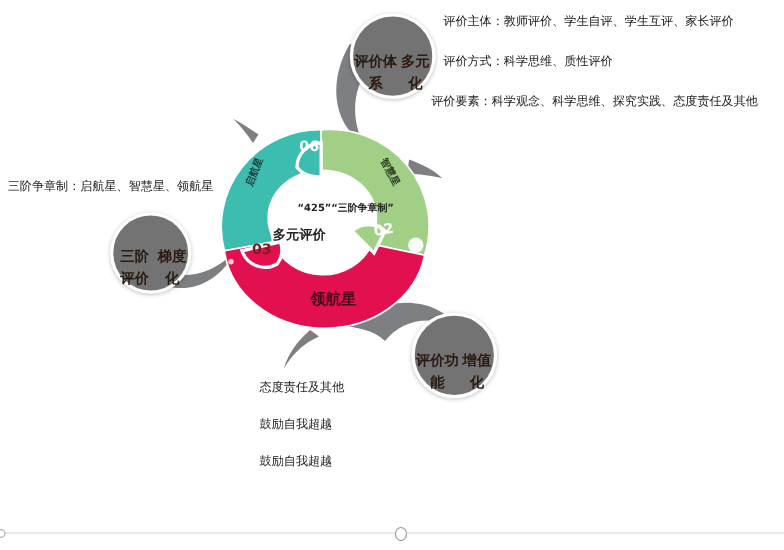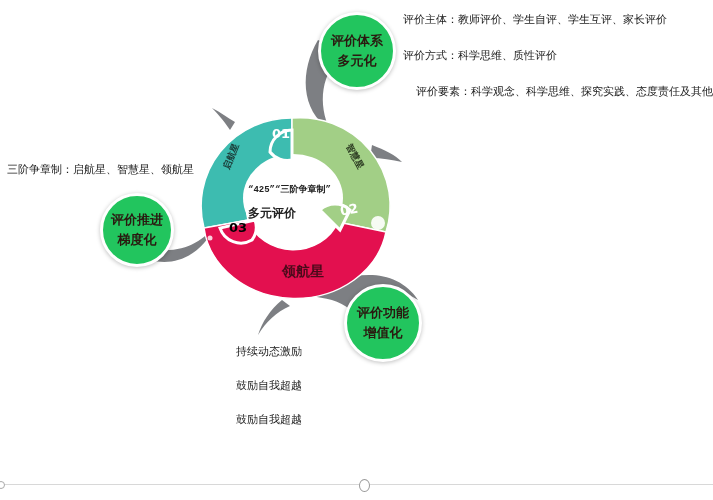--- a/index.html
+++ b/index.html
@@ -1,21 +1,21 @@
 <!DOCTYPE html>
 <html><head>
 <meta charset="utf-8">
 <style>
   html, body { margin: 0; padding: 0; background: #ffffff; }
   body { width: 713px; height: 500px; position: relative; overflow: hidden;
          font-family: "DejaVu Sans", sans-serif; color: #222; }
   .abs { position: absolute; }
-  .orange-circle { position: absolute; border-radius: 50%; background: #22c55e;
+  .orange-circle { position: absolute; border-radius: 50%; background: #737373;
     border: 3px solid #fff; box-shadow: 0 1px 4px rgba(0,0,0,0.25);
-    display: flex; flex-direction: column; align-items: center; justify-content: center;
+    display: flex; flex-direction: row; align-items: flex-end; justify-content: center;
     color: #2a1a10; font-weight: bold; font-size: 13px; line-height: 20px; text-align: center; }
   .txt { position: absolute; font-size: 11px; white-space: nowrap; color: #1a1a1a; font-weight: normal; }
   .slider-track { position: absolute; left: 0; right: 0; top: 484px; height: 1px; background: #d8d8d8; }
   .slider-thumb { position: absolute; top: 479px; left: 359px; width: 9px; height: 11px; border-radius: 50%;
     border: 1px solid #9a9a9a; background: #fff; }
   .slider-left { position: absolute; top: 481px; left: -3px; width: 6px; height: 6px; border-radius: 50%;
     border: 1px solid #aaa; background: #fff; }
 </style>
 </head>
 <body>
@@ -42,49 +42,49 @@
 
   <ellipse cx="103" cy="88" rx="50" ry="44" fill="#ffffff"></ellipse>
 
   <path d="M102,20 A22,22 0 0 0 80,42 A22,22 0 0 0 102,50 Z" fill="#3dbcb0" stroke="#fff" stroke-width="3"></path>
   <path d="M160,100 A22,22 0 0 0 130,100 L150,120 Z" fill="#a2cf86" stroke="#fff" stroke-width="3"></path>
   <path d="M30,118 A22,22 0 0 0 62,130 A22,22 0 0 0 65,110 Z" fill="#e3104f" stroke="#fff" stroke-width="3"></path>
   <circle cx="188" cy="113" r="7" fill="#ffffff" opacity="0.9"></circle>
   <circle cx="20" cy="128" r="2.5" fill="#ffffff" opacity="0.8"></circle>
 </svg>
 
-<div class="abs" style="left:272px;top:126px;font-size:13px;font-weight:bold;color:#fff;">01</div>
+<div class="abs" style="left:272px;top:126px;font-size:13px;font-weight:bold;color:#fff;">06</div>
 <div class="abs" style="left:340px;top:202px;font-size:13px;font-weight:bold;color:#fff;transform:rotate(-10deg);">02</div>
-<div class="abs" style="left:229px;top:220px;font-size:13px;font-weight:bold;color:#000000;">03</div>
+<div class="abs" style="left:229px;top:220px;font-size:13px;font-weight:bold;color:#7f1d1d;">03</div>
 
 <div class="abs" style="left:218px;top:150px;font-size:9px;font-weight:bold;color:#1b3b38;transform:rotate(-68deg);">启航星</div>
 <div class="abs" style="left:341px;top:150px;font-size:9px;font-weight:bold;color:#2c3b22;transform:rotate(62deg);">智慧星</div>
 <div class="abs" style="left:282px;top:263px;font-size:14px;font-weight:bold;color:#4a0a1a;">领航星</div>
 
-<div class="abs" style="left:248px;top:183px;width:110px;text-align:left;font-size:9px;font-weight:bold;color:#222;font-family:Liberation Mono, monospace;">“425”“三阶争章制”</div>
+<div class="abs" style="left:248px;top:183px;width:110px;text-align:right;font-size:9px;font-weight:bold;color:#222;">“425”“三阶争章制”</div>
 <div class="abs" style="left:248px;top:205px;width:110px;text-align:left;font-size:12px;font-weight:bold;color:#222;">多元评价</div>
 
 <div class="orange-circle" style="left:318px;top:12px;width:72px;height:72px;">
   <span>评价体系</span>
   <span>多元化</span>
 </div>
 <div class="orange-circle" style="left:100px;top:193px;width:68px;height:68px;">
-  <span>评价推进</span>
+  <span>三阶评价</span>
   <span>梯度化</span>
 </div>
-<div class="orange-circle" style="left:344px;top:284px;width:72px;height:72px;">
+<div class="orange-circle" style="left:374px;top:284px;width:72px;height:72px;">
   <span>评价功能</span>
   <span>增值化</span>
 </div>
 
 <div class="txt" style="left:403px;top:12px;">评价主体：教师评价、学生自评、学生互评、家长评价</div>
 <div class="txt" style="left:403px;top:48px;">评价方式：科学思维、质性评价</div>
-<div class="txt" style="left:416px;top:84px;">评价要素：科学观念、科学思维、探究实践、态度责任及其他</div>
+<div class="txt" style="left:392px;top:84px;">评价要素：科学观念、科学思维、探究实践、态度责任及其他</div>
 
 <div class="txt" style="left:7px;top:162px;">三阶争章制：启航星、智慧星、领航星</div>
 
-<div class="txt" style="left:236px;top:344px;">持续动态激励</div>
+<div class="txt" style="left:236px;top:344px;">态度责任及其他</div>
 <div class="txt" style="left:236px;top:378px;">鼓励自我超越</div>
 <div class="txt" style="left:236px;top:412px;">鼓励自我超越</div>
 
 <div class="slider-track"></div>
 <div class="slider-left"></div>
 <div class="slider-thumb"></div>
 
 </body></html>

